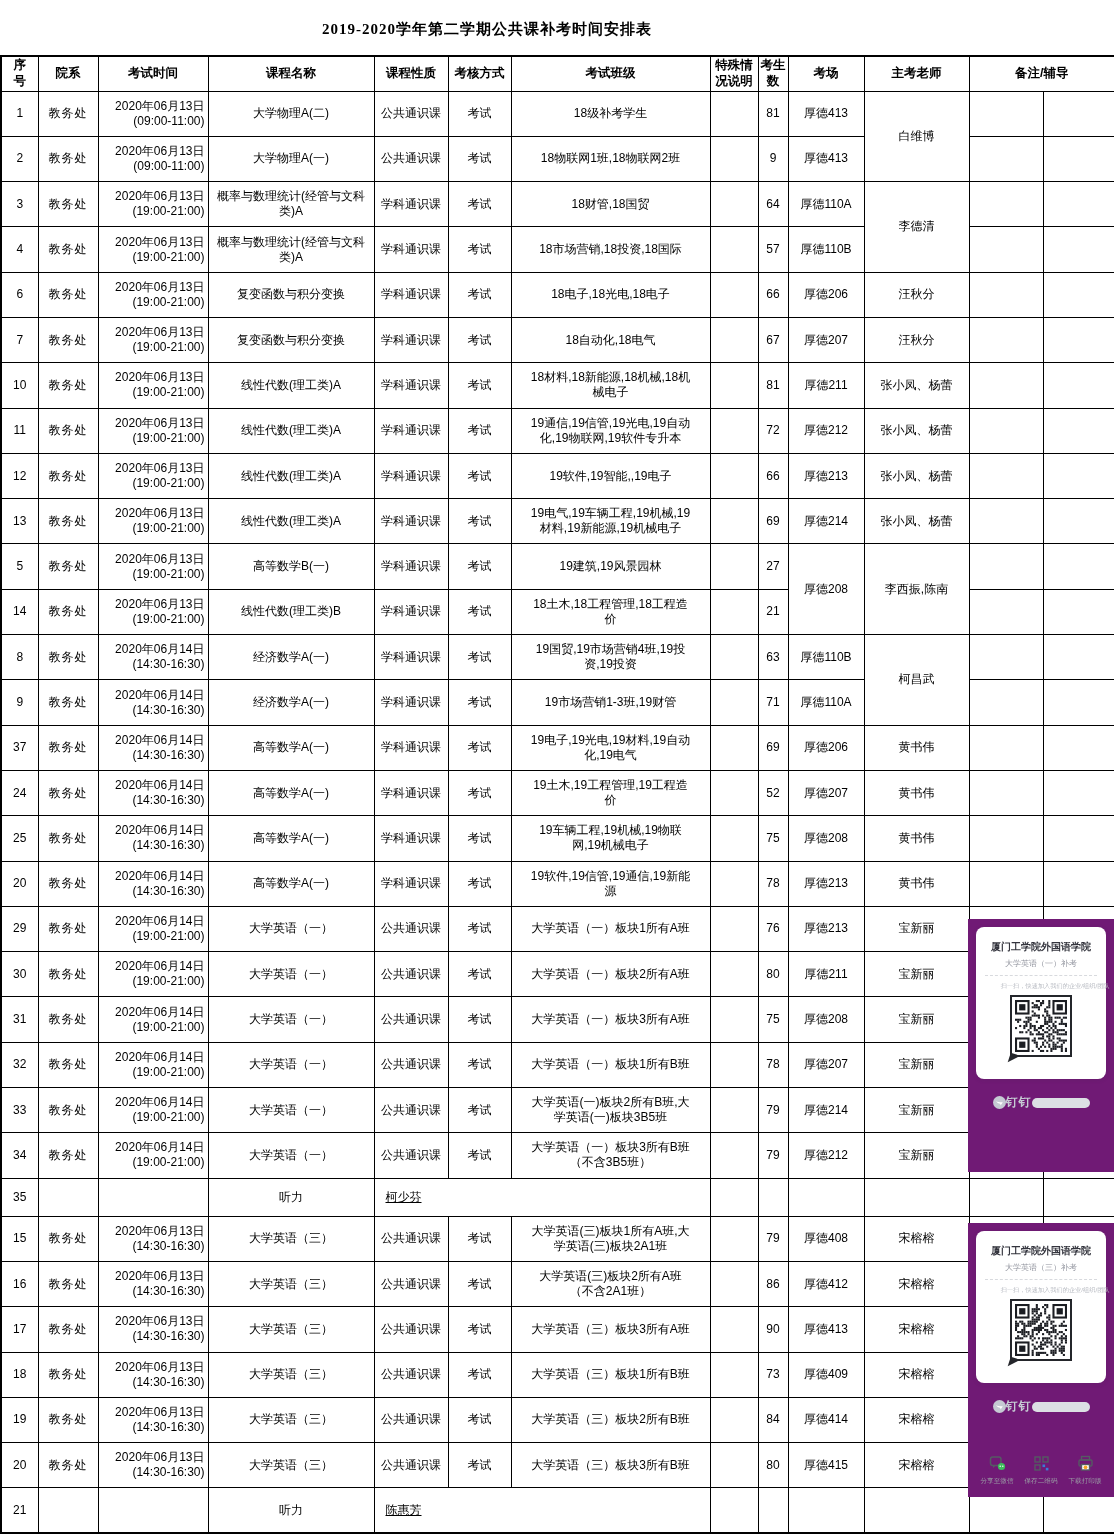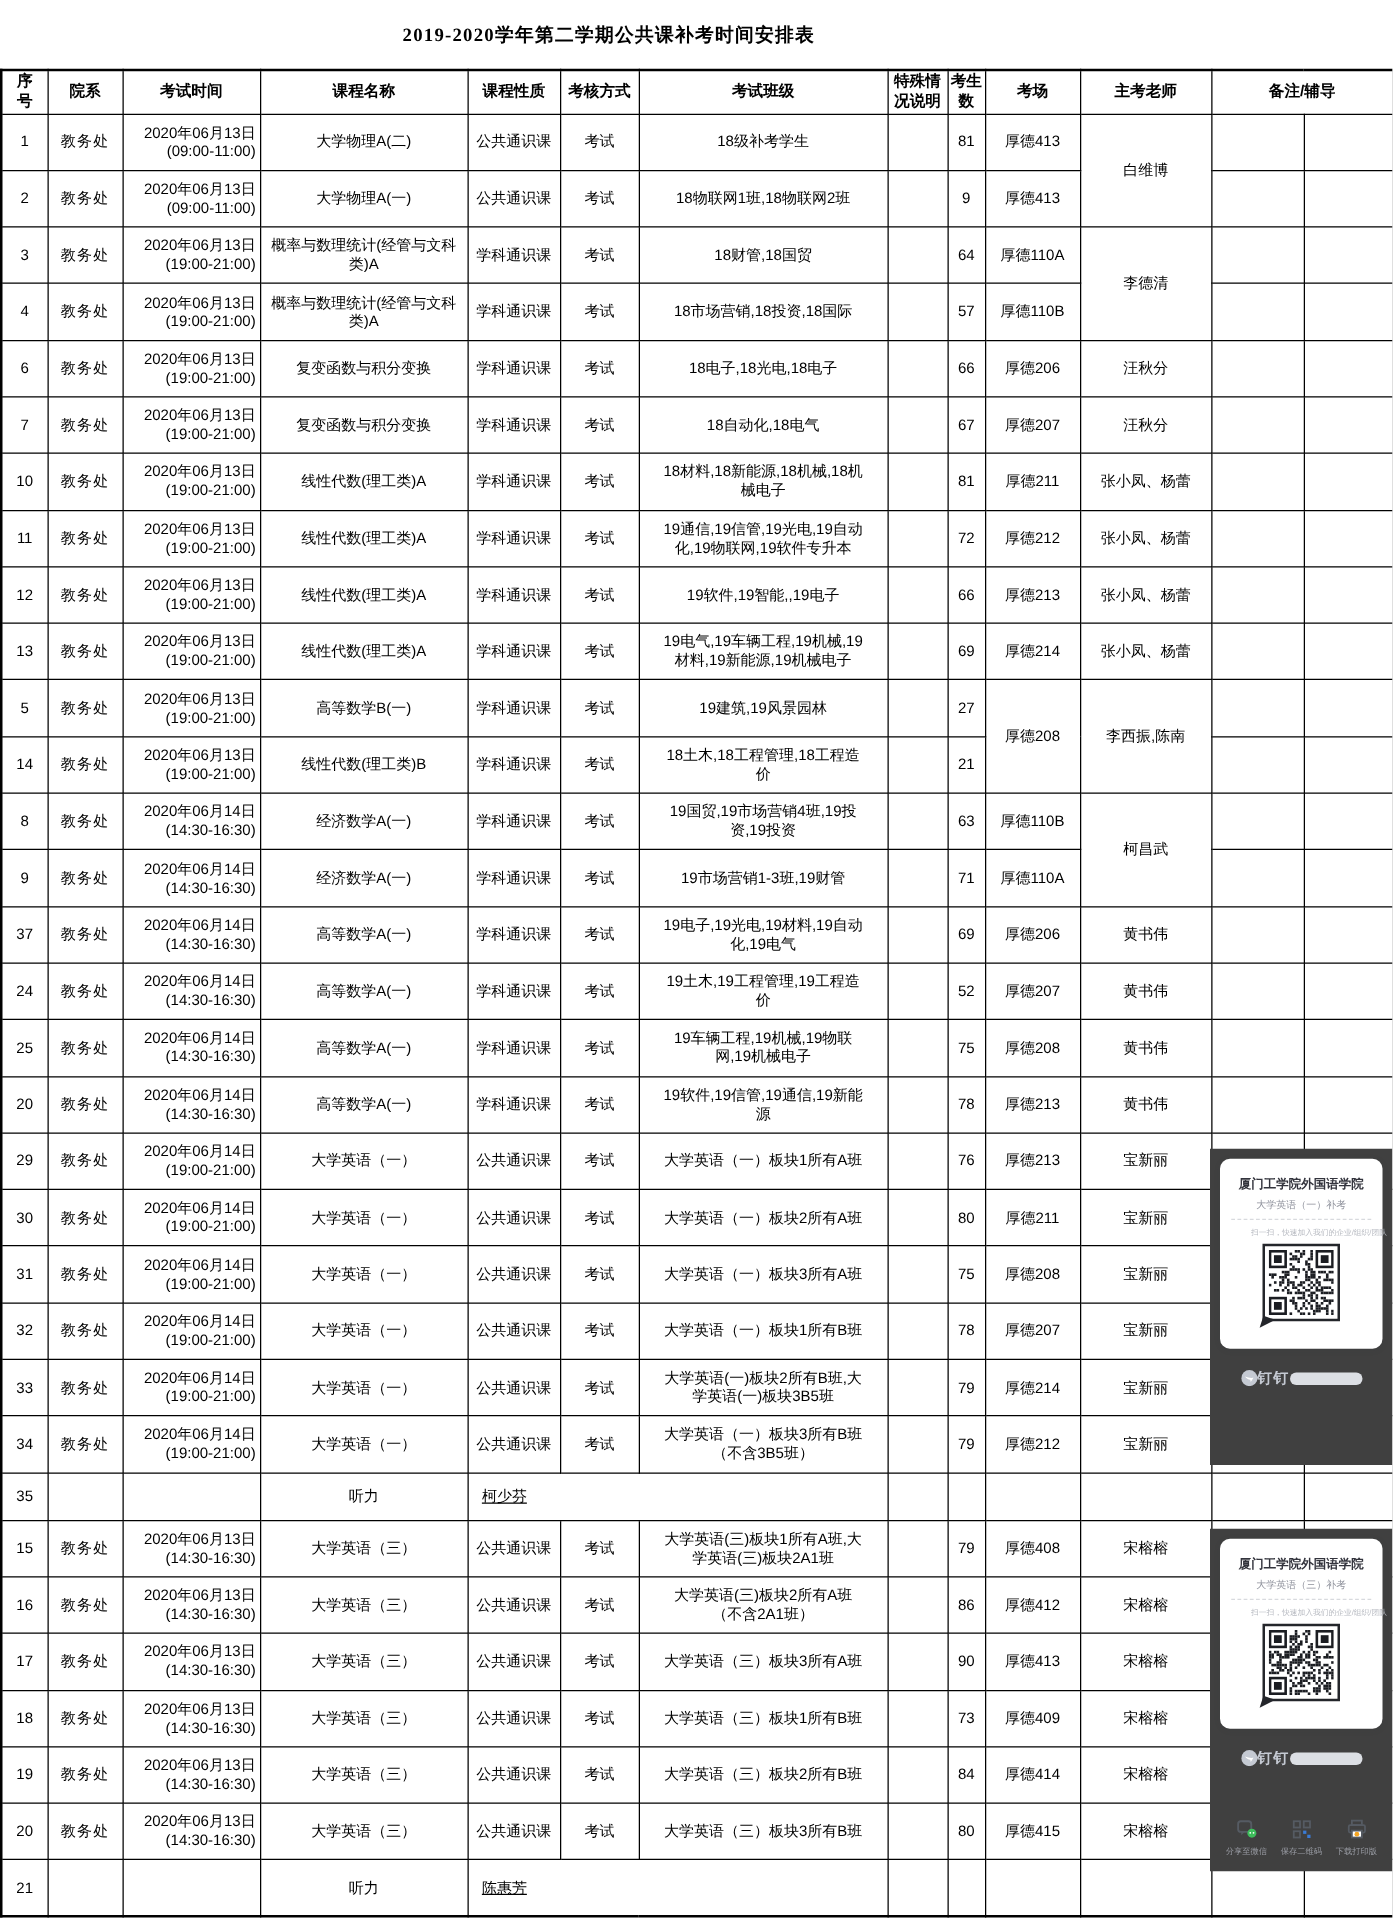--- a/index.html
+++ b/index.html
@@ -15,21 +15,21 @@
         font-size:12px;line-height:1.25;padding:1px 3px;overflow:hidden;}
   thead tr{height:35px;}
   th{font-weight:bold;font-size:12.5px;white-space:pre-line;padding:0 1px;}
   tbody tr{height:45.3px;}
   td.c-dept{font-weight:normal;letter-spacing:1px;}
   td.c-time{white-space:pre-line;font-size:12px;text-align:right;}
   td.c-classes{padding:1px 18px;}
   td.c-wide{text-align:left;padding-left:11px;text-decoration:underline;}
   table{border:2px solid #000;}
   
-  .qr-panel{position:absolute;left:968px;width:146px;background:#404040;z-index:5;
+  .qr-panel{position:absolute;left:968px;width:146px;background:#701a75;z-index:5;
             display:flex;flex-direction:column;align-items:center;}
   #panel1{top:919px;height:253px;}
   #panel2{top:1223px;height:274px;}
   .qr-card{width:130px;height:152px;background:#fff;border-radius:8px;
            box-shadow:0 1px 5px rgba(40,45,60,.10);margin-top:8px;text-align:center;
            position:relative;flex-shrink:0;}
   .qr-org{font-size:10px;font-weight:bold;color:#33343d;padding-top:13px;white-space:nowrap;}
   .qr-sub{font-size:10px;color:#8f929c;margin-top:3px;transform:scale(.8);white-space:nowrap;}
   .qr-divider{border-top:1px dashed #d8dade;margin:4px 9px 0;}
   .qr-hint{font-size:10px;color:#b7bac1;margin-top:3px;transform:scale(.62);

